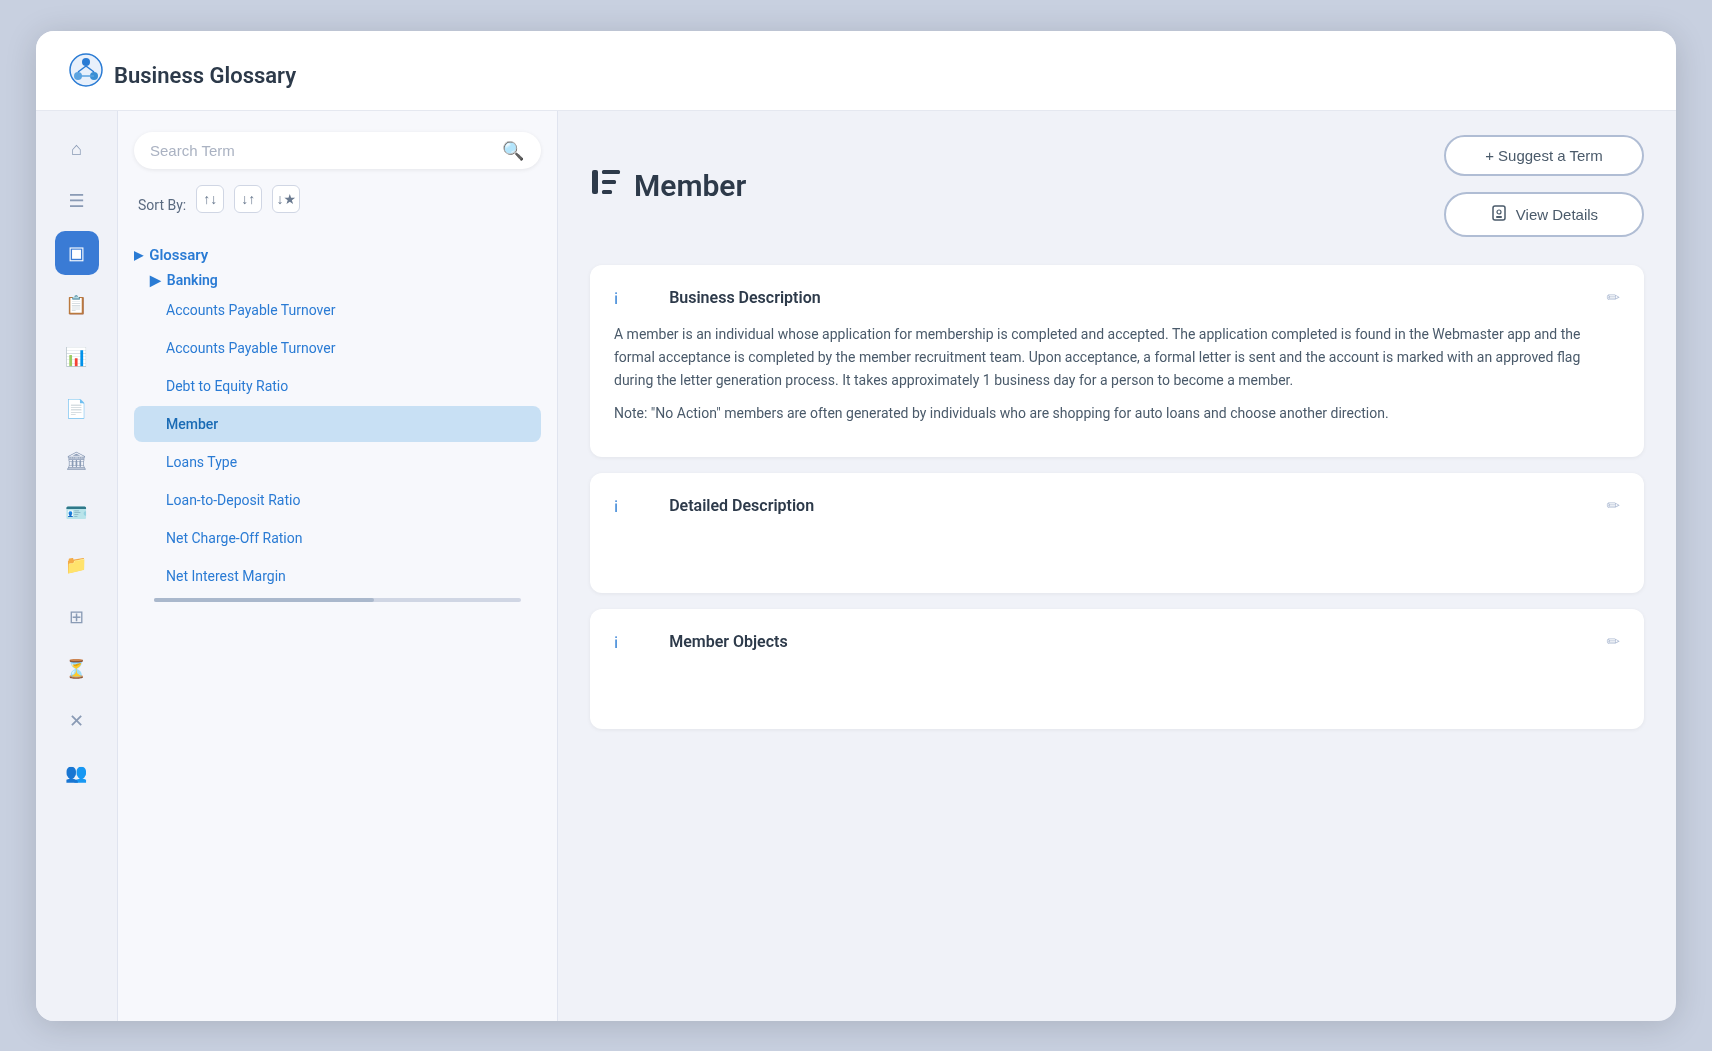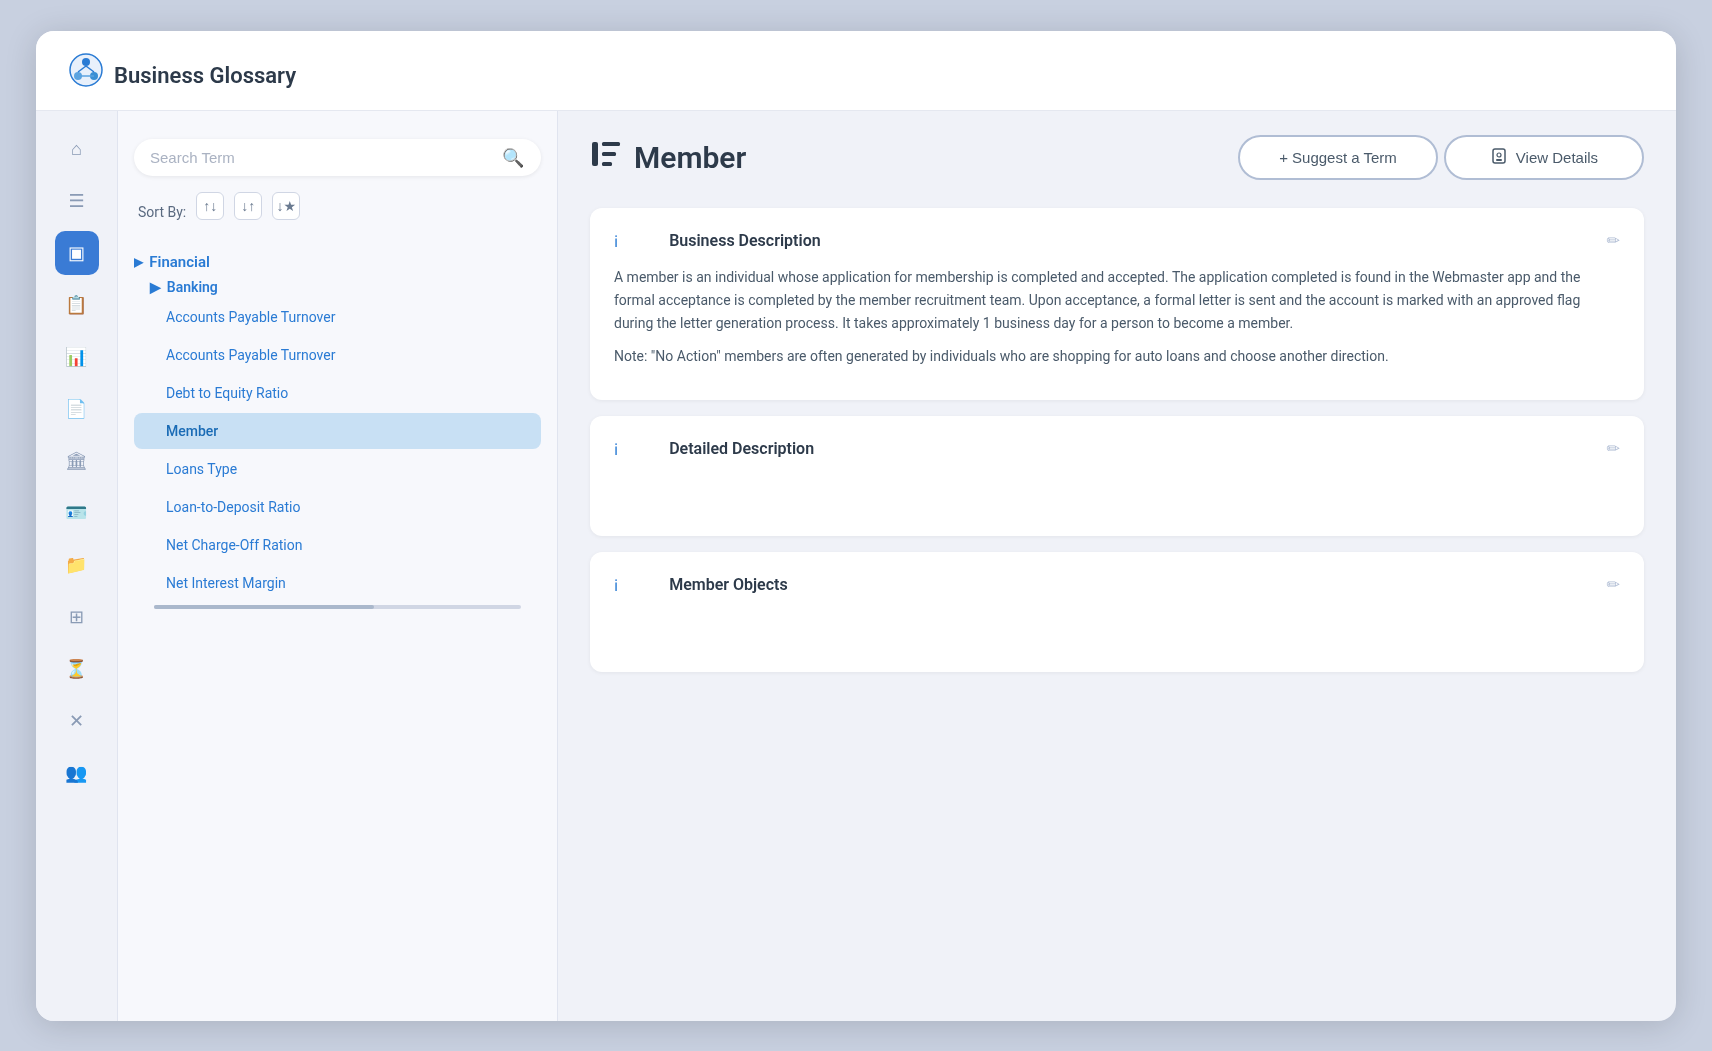--- a/index.html
+++ b/index.html
@@ -73,21 +73,21 @@
     .sidebar-item.active {
       background: #3a7bd5;
       color: #fff;
     }
     .term-list-panel {
       width: 440px;
       background: #f7f8fc;
       border-right: 1px solid #e0e4ef;
       display: flex;
       flex-direction: column;
-      padding: 28px 16px 0;
+      padding: 21px 16px 0;
       overflow: hidden;
     }
     .search-bar {
       display: flex;
       align-items: center;
       background: #fff;
       border-radius: 24px;
       padding: 8px 16px;
       margin-bottom: 16px;
       box-shadow: 0 1px 4px rgba(0,0,0,0.08);
@@ -216,22 +216,22 @@
       font-size: 28px;
       color: #2d3a4a;
     }
     .content-title {
       font-size: 30px;
       font-weight: 600;
       color: #2d3a4a;
     }
     .action-buttons {
       display: flex;
-      flex-direction: row;
-      gap: 6px;
+      flex-direction: column;
+      gap: 16px;
     }
     .action-btn {
       display: flex;
       align-items: center;
       gap: 8px;
       padding: 10px 24px;
       border-radius: 24px;
       border: 2px solid #b0bdd4;
       background: #fff;
       font-size: 15px;
@@ -356,21 +356,21 @@
       </div>
       <div class="sort-bar">
         <span>Sort By:</span>
         <button class="sort-btn">↑↓</button>
         <button class="sort-btn">↓↑</button>
         <button class="sort-btn">↓★</button>
       </div>
       <div class="term-list">
         <div class="category-header">
           <span class="arrow">▶</span>
-          <span>Financial</span>
+          <span>Glossary</span>
         </div>
         <div class="subcategory-header">
           <span class="arrow">▶</span>
           <span>Banking</span>
         </div>
         <div class="term-item">Accounts Payable Turnover</div>
         <div class="term-item">Accounts Payable Turnover</div>
         <div class="term-item">Debt to Equity Ratio</div>
         <div class="term-item active">Member</div>
         <div class="term-item">Loans Type</div>

